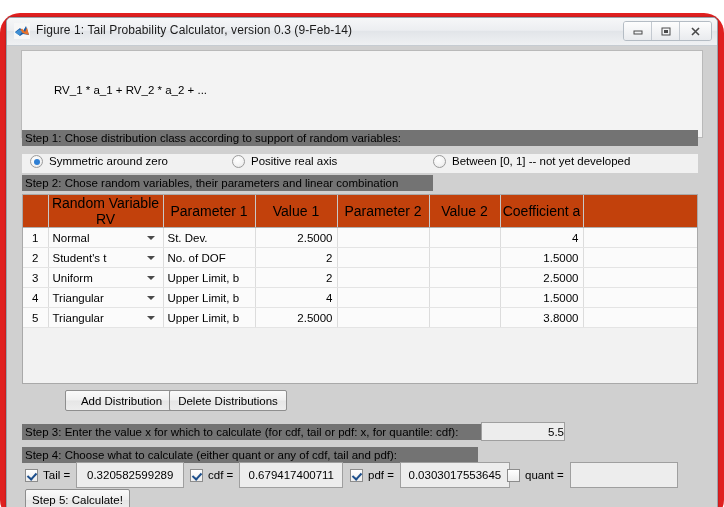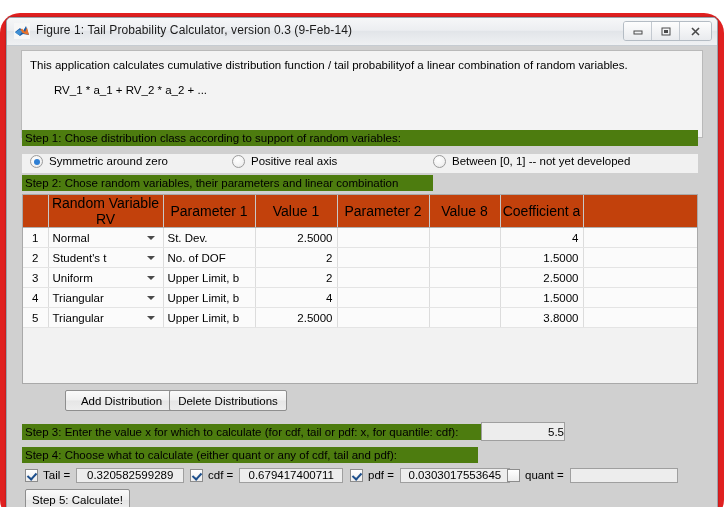--- a/index.html
+++ b/index.html
@@ -108,21 +108,21 @@
     font-size: 11.5px;
     color: #000;
     white-space: nowrap;
   }
 
   
   .step-label {
     position: absolute;
     font-size: 11.5px;
     color: #000;
-    background: #4d7c0f;
+    background: #737373;
     padding: 2px 3px 2px 3px;
     white-space: nowrap;
     box-sizing: border-box;
   }
   #step1-label { left: 15px; top: 84px; width: 676px; }
   #step2-label { left: 15px; top: 129px; width: 411px; }
   #step3-label { left: 15px; top: 378px; width: 530px; }
   #step4-label { left: 15px; top: 401px; width: 456px; }
 
   
@@ -289,21 +289,21 @@
   }
   .cb-label {
     font-size: 11.5px;
     color: #000;
     margin-right: 6px;
     white-space: nowrap;
   }
   .val-box {
     border: 1px solid #9f9f9f;
     background: #ededed;
-    height: 15px;
+    height: 26px;
     box-sizing: border-box;
     font-size: 11.5px;
     color: #000;
     display: flex;
     align-items: center;
     justify-content: center;
     padding: 0 4px;
     white-space: nowrap;
     overflow: hidden;
   }
@@ -349,21 +349,20 @@
           <svg width="13" height="11" viewBox="0 0 13 11">
             <path d="M3 2 L10 9 M10 2 L3 9" stroke="#4a4a4a" stroke-width="1.6" fill="none"></path>
           </svg>
         </div>
       </div>
     </div>
 
     <div id="client">
 
       <div id="desc-panel">
-        <div id="desc-line1">This application calculates cumulative distribution function / tail probabilityof a linear combination of random variables.</div>
         <div id="desc-formula">RV_1 * a_1 + RV_2 * a_2 + ...</div>
       </div>
 
       <div class="step-label" id="step1-label">Step 1: Chose distribution class according to support of random variables:</div>
       <div class="radio-row">
         <div class="radio-item" style="left:8px;">
           <span class="radio-mark checked"></span>
           <span>Symmetric around zero</span>
         </div>
         <div class="radio-item" style="left:210px;">
@@ -390,21 +389,21 @@
               <col class="col-w-coef">
               <col class="col-w-pad">
           </colgroup>
           <thead>
             <tr>
               <th></th>
               <th>Random Variable RV</th>
               <th>Parameter 1</th>
               <th>Value 1</th>
               <th>Parameter 2</th>
-              <th>Value 8</th>
+              <th>Value 2</th>
               <th>Coefficient a</th>
               <th class="pad"></th>
             </tr>
           </thead>
           <tbody>
             <tr>
               <td class="rownum">1</td>
               <td class="rvcell">
                 <span>Normal</span>
                 <span class="caret"></span>

